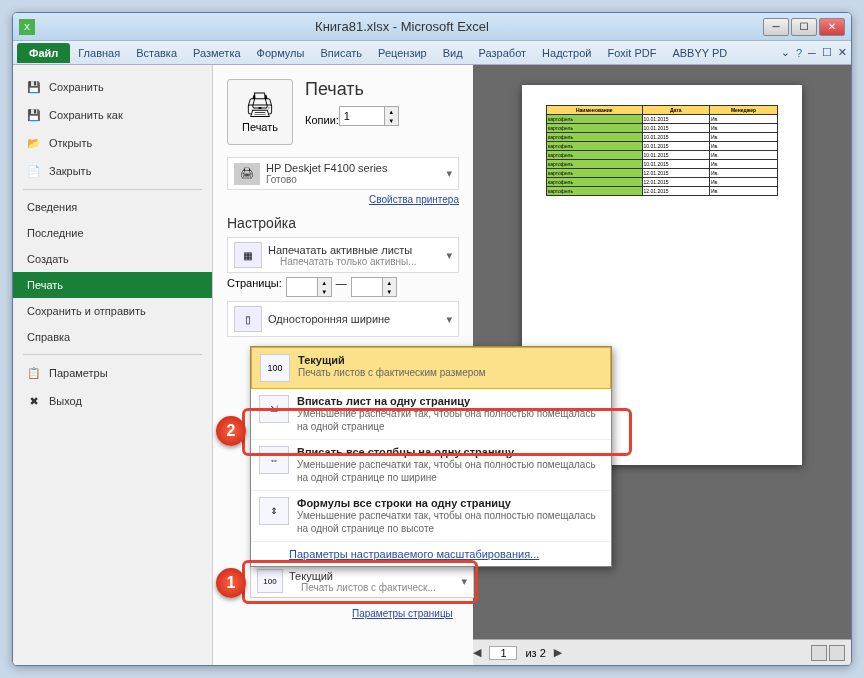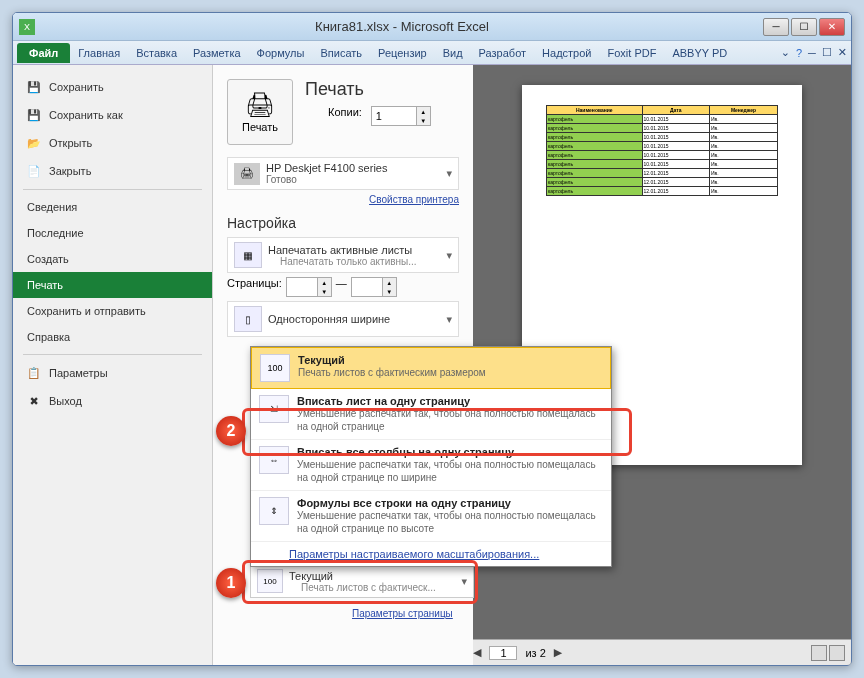--- a/index.html
+++ b/index.html
@@ -22,21 +22,21 @@
 .side-item.active { background: #1a8038; color: #fff; }
 .side-sep { height: 1px; background: #ccc; margin: 4px 10px; }
 .side-icon { width: 14px; height: 14px; display: inline-flex; align-items:center; justify-content:center; }
 .main { flex: 1; display: flex; overflow: hidden; background: #fbfbfb; }
 .settings { width: 260px; padding: 14px; position: relative; }
 .print-head { display: flex; align-items: flex-start; gap: 12px; margin-bottom: 12px; }
 .big-print-btn { width: 66px; height: 66px; border: 1px solid #bbb; border-radius: 3px; background: #f6f6f6; display: flex; flex-direction: column; align-items: center; justify-content: center; gap: 2px; cursor: pointer; }
 .big-print-btn .pi { font-size: 24px; }
 .print-right { flex: 1; }
 .print-title { font-size: 18px; color: #333; margin-bottom: 6px; }
-.copies-row { display: flex; align-items: flex-start; gap: 9px; margin-left: 23px; }
+.copies-row { display: flex; align-items: flex-end; gap: 0; }
 .spin { display: flex; align-items: center; border: 1px solid #aaa; background: #fff; }
 .spin input { width: 44px; border: none; padding: 2px 4px; outline: none; font-size: 11px; }
 .spin-btns { display: flex; flex-direction: column; }
 .spin-btns button { width: 14px; height: 9px; border: none; border-left: 1px solid #aaa; background: #eee; font-size: 6px; line-height: 6px; cursor: pointer; }
 .printer-box { margin-top: 12px; border: 1px solid #ddd; background: #fff; display: flex; align-items: center; padding: 4px 6px; cursor: pointer; }
 .printer-box .pico { width: 26px; height: 22px; background:#ccc; margin-right:6px; display:flex;align-items:center;justify-content:center; }
 .printer-info { flex: 1; overflow:hidden; }
 .printer-name { font-size: 11px; color: #333; white-space: nowrap; overflow: hidden; text-overflow: ellipsis; }
 .printer-status { font-size: 10px; color: #666; }
 .dd-arrow { color: #666; }

